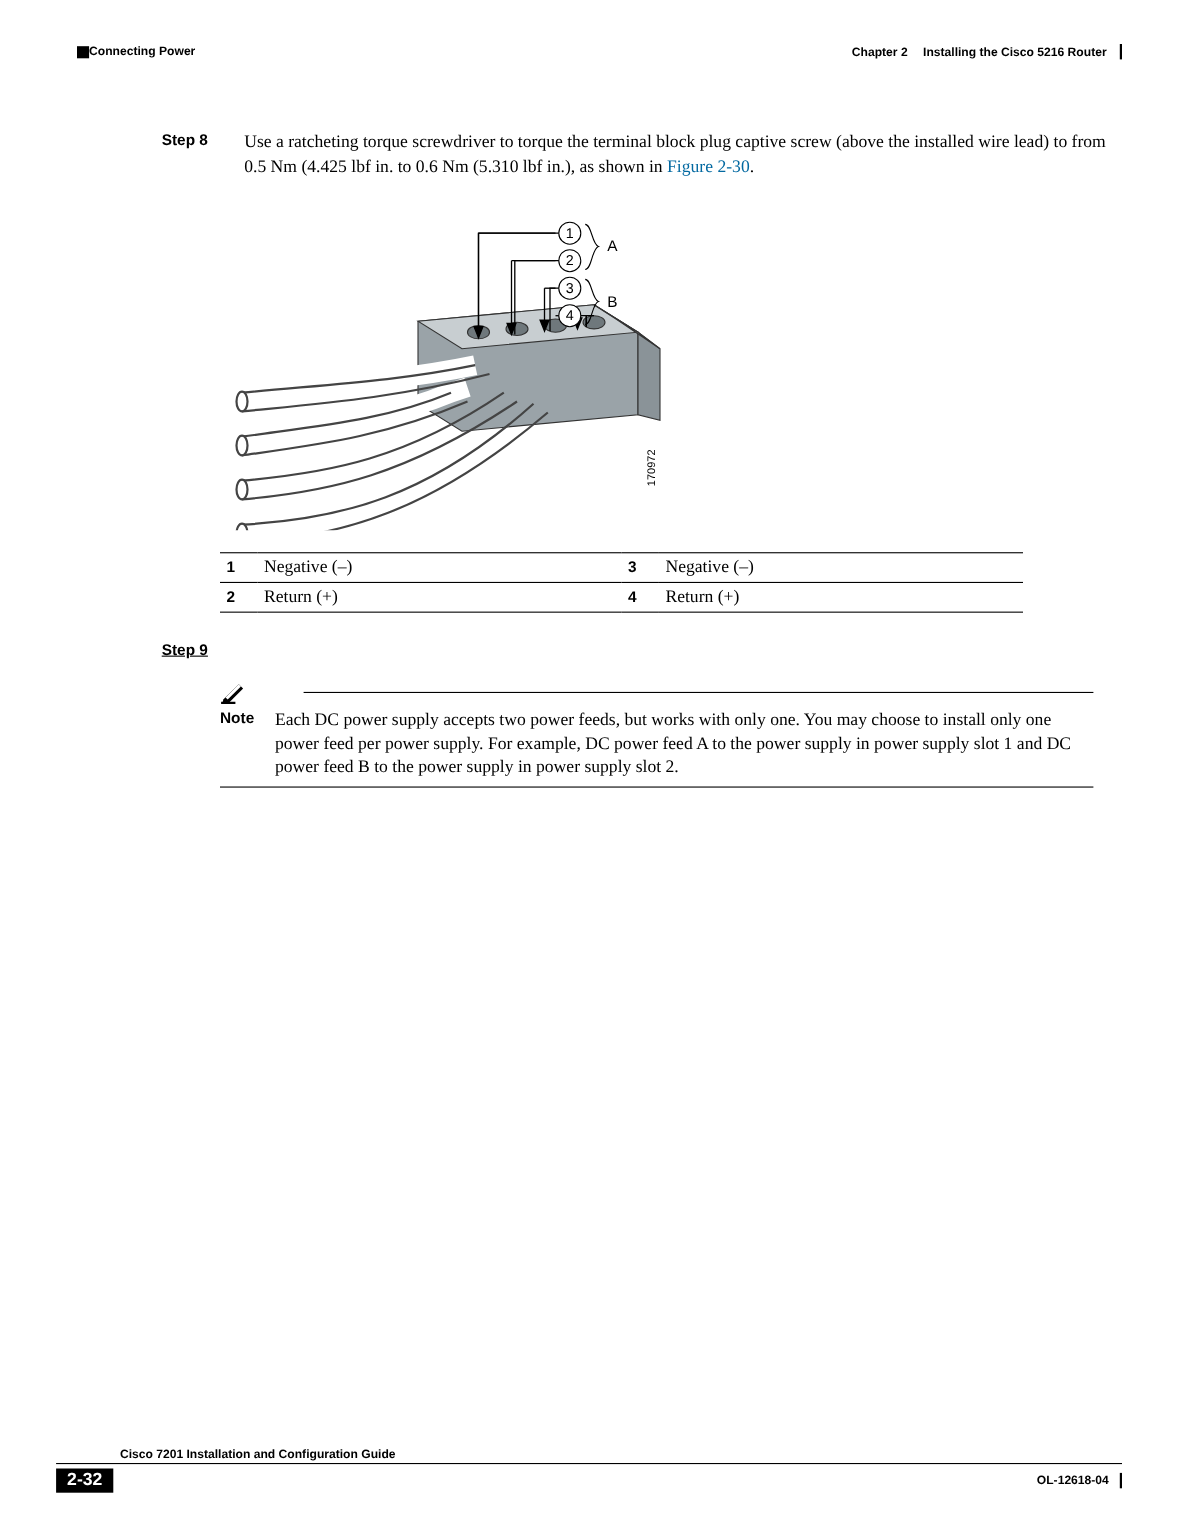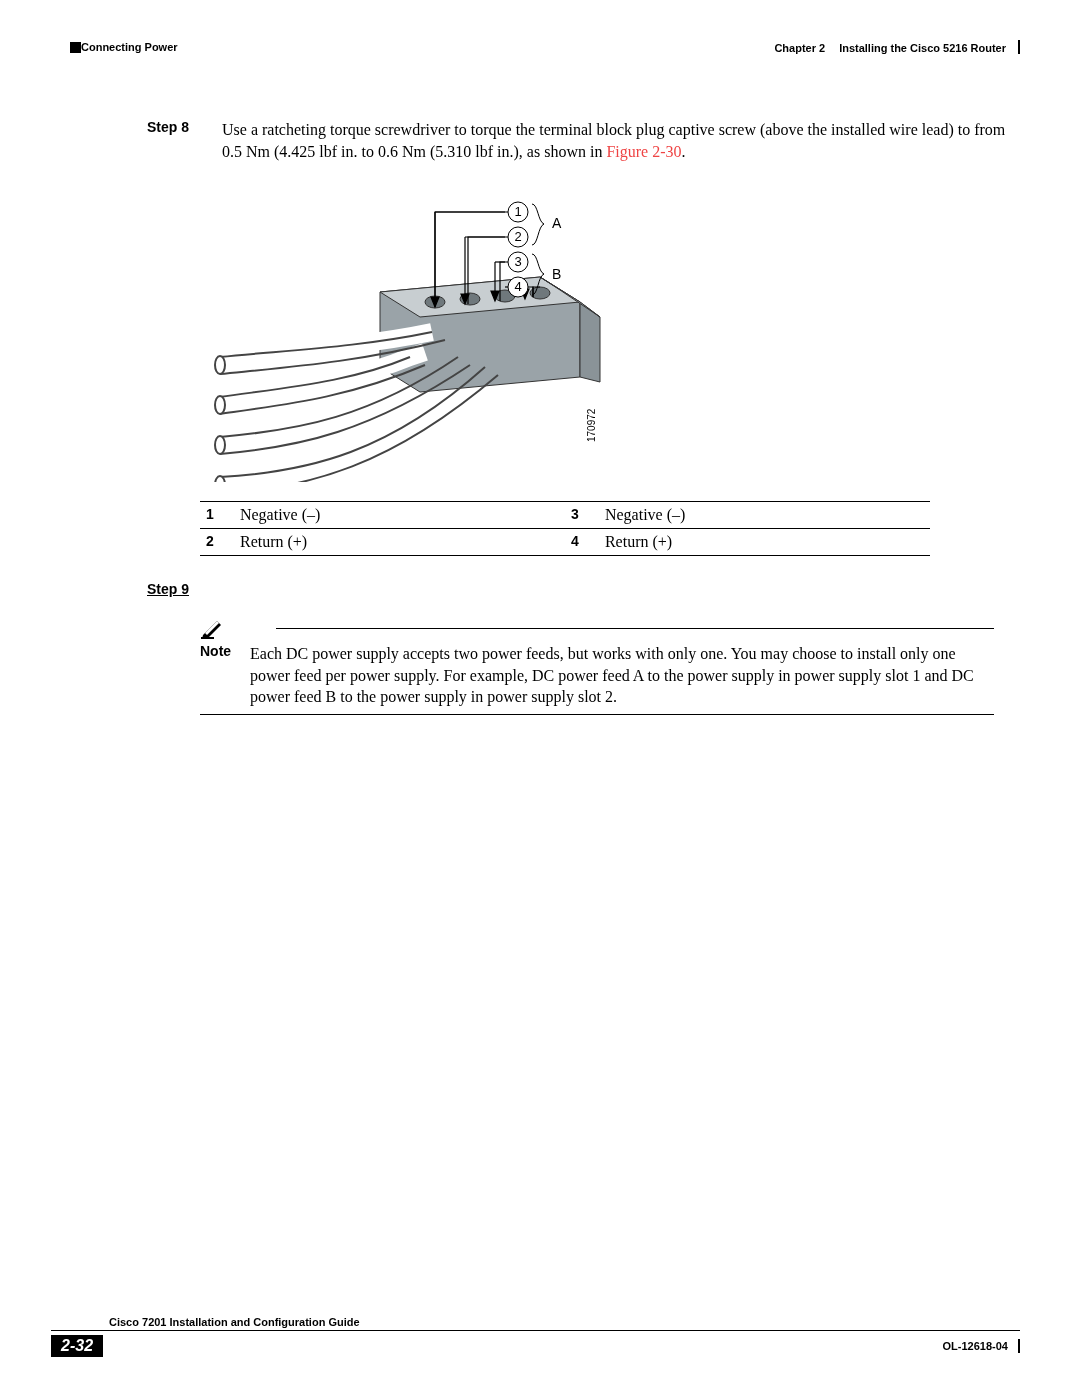--- a/index.html
+++ b/index.html
@@ -66,21 +66,21 @@
     font-size: 14px;
     margin-left: 77px;
   }
   .step-text {
     flex: 1;
     font-size: 16px;
     line-height: 1.35;
     margin-right: 10px;
   }
   .link {
-    color: #ef4444;
+    color: #0369a1;
     text-align: right;
   }
   .fig-caption {
     font-family: Arial, Helvetica, sans-serif;
     font-weight: bold;
     font-style: italic;
     font-size: 14px;
     margin: 25px 0 8px 130px;
   }
   .fig-caption .fig-num {
@@ -164,21 +164,20 @@
     align-items: center;
     margin-top: 4px;
   }
   .page-badge {
     background: #000;
     color: #fff;
     font-family: Arial, Helvetica, sans-serif;
     font-weight: bold;
     font-size: 16px;
     padding: 2px 10px;
-    font-style: italic;
   }
   .doc-num {
     font-family: Arial, Helvetica, sans-serif;
     font-weight: bold;
     font-size: 11px;
     display: flex;
     align-items: center;
     gap: 10px;
   }
   .pencil-icon svg { display:block; }

